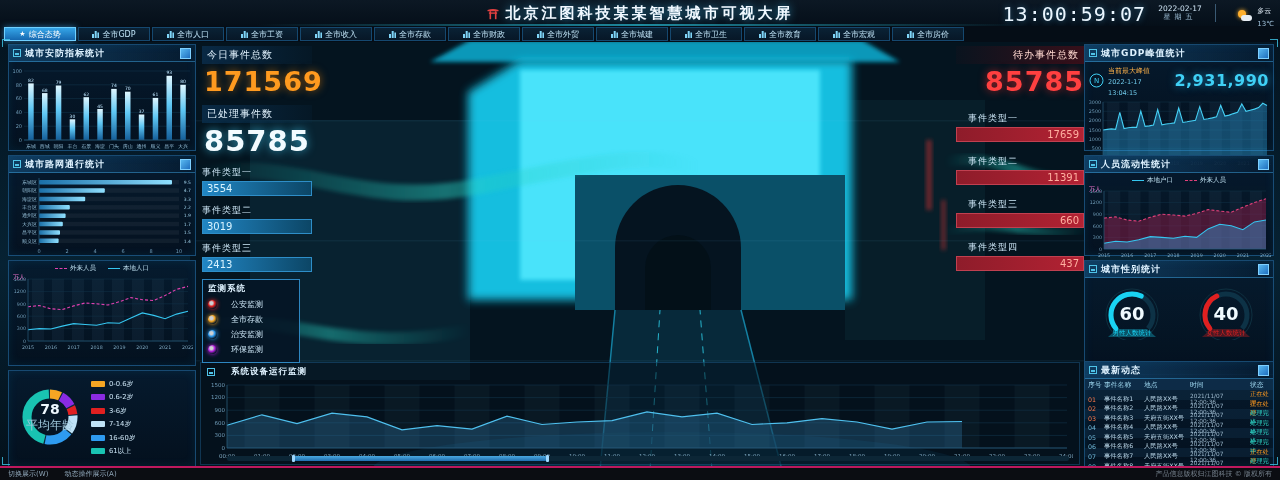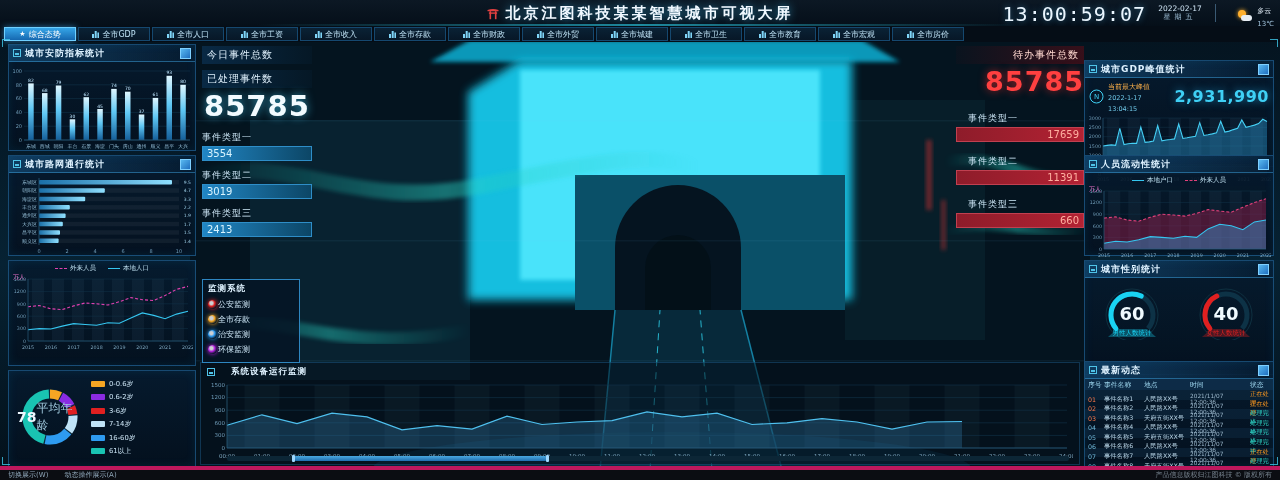--- a/index.html
+++ b/index.html
@@ -58,21 +58,21 @@
 .evt .elb{font-size:9px;color:#cfe8f8;letter-spacing:1px;margin-bottom:2px}
 .evt .ebar{height:13px;display:flex;align-items:center}
 .evt.cy .ebar{background:linear-gradient(90deg,#2186c4,#0c4666);border:1px solid #2e8ec8}
 .evt.rd .ebar{background:linear-gradient(90deg,#8e1c2a,#b32233);border:1px solid #c04050;justify-content:flex-end}
 .evt .ebar span{font-size:10px;padding:0 4px;color:#d8f4ff}
 .evt.rd .ebar span{color:#ffb0a0}
 
 .monitor{position:absolute;left:202px;top:279px;width:98px;z-index:4;border:1px solid #2e86c0;
  background:rgba(5,20,36,.85);padding:3px 5px;box-sizing:border-box}
 .monitor .mt{font-size:8.5px;font-weight:bold;color:#dff2ff;letter-spacing:1px;margin-bottom:3px}
-.mit{display:flex;align-items:center;gap:1px;margin:4px 0;font-size:8px;color:#cfe8f8}
+.mit{display:flex;align-items:center;gap:14px;margin:4px 0;font-size:8px;color:#cfe8f8}
 .mdot{width:9px;height:9px;border-radius:50%;flex:none}
 
 .stats-right{position:absolute;left:956px;top:46px;width:128px;text-align:right;z-index:4}
 .stats-right .band{background:linear-gradient(270deg,rgba(60,15,25,.9),rgba(60,15,25,.1));color:#ffd8d0}
 .num.red{font-size:27px;color:#ff4040;text-shadow:0 0 9px rgba(255,40,40,.6)}
 .stats-right .evt{margin-top:13px}
 .stats-right .elb{text-align:left;padding-left:12px}
 
 .peak{display:flex;align-items:center;padding:2px 4px;gap:4px}
 .peak .pklbls{line-height:8px;text-align:left;flex:1}
@@ -80,21 +80,21 @@
 .peak .pkt{font-size:6.5px;color:#6fc8e8}
 .peak .pkv{font-size:16px;font-weight:bold;color:#3fd0f5;letter-spacing:.5px;text-shadow:0 0 8px rgba(40,190,255,.6)}
 
 .lg{display:flex;justify-content:center;gap:12px;font-size:6.5px;color:#bfe0f0;padding-top:2px;height:10px;align-items:center}
 .lg .ls{width:12px;height:0;border-top:1.5px solid}
 .lg .ls.dash{border-top-style:dashed}
 .unit{position:absolute;left:4px;top:12px;font-size:6px;color:#e86fc8;z-index:2}
 
 .agewrap{display:flex;align-items:center;padding:4px 4px 0 8px;gap:8px}
 .dwrap{position:relative;width:66px;height:66px;flex:none}
-.dcenter{position:absolute;left:0;top:0;width:66px;height:66px;display:flex;flex-direction:row;align-items:center;justify-content:center;pointer-events:none}
+.dcenter{position:absolute;left:0;top:0;width:66px;height:66px;display:flex;flex-direction:column;align-items:center;justify-content:center;pointer-events:none}
 .dcv{font-size:14px;color:#eef8ff;font-weight:bold}
 .dcl{font-size:12px;color:#9fc8dc}
 .alegend{flex:1}
 .alg{display:flex;align-items:center;gap:4px;font-size:6.8px;color:#cfe8f8;margin:3.5px 0}
 .asw{width:14px;height:6px;border-radius:1px;flex:none}
 
 .gaugerow{display:flex;justify-content:space-around;padding-top:4px}
 .gauge{position:relative;width:84px;height:58px}
 .gv{position:absolute;left:0;top:21px;width:84px;text-align:center;font-size:18px;color:#f0faff;font-weight:bold}
 .gl{position:absolute;left:0;bottom:2px;width:84px;text-align:center;font-size:6.5px}
@@ -112,21 +112,21 @@
 .devpanel{position:absolute;left:200px;top:362px;width:880px;height:103px;z-index:3;
  background:rgba(3,14,26,.5);border:1px solid rgba(40,120,180,.35);box-sizing:border-box}
 .devtitle{display:flex;align-items:center;gap:12px;height:13px;padding:2px 6px 0}
 .devtitle .pt{font-size:8.5px}
 .slider{position:absolute;left:26px;right:10px;bottom:3px;height:5px;background:#0c2636;border-radius:2px}
 .srange{position:absolute;top:0;height:5px;background:linear-gradient(180deg,#4aa8e0,#1f6fb0);border-radius:2px;cursor:pointer}
 .srange::before,.srange::after{content:"";position:absolute;top:-1px;width:3px;height:7px;background:#9fd8ff;border-radius:1px}
 .srange::before{left:-2px}.srange::after{right:-2px}
 
 .footer{position:absolute;left:0;bottom:0;width:1280px;height:14px;background:#0b0d12;
- border-top:4px solid #be185d;display:flex;align-items:center;font-size:7px;z-index:6;box-sizing:border-box;padding:0 8px}
+ border-top:2px solid #be185d;display:flex;align-items:center;font-size:7px;z-index:6;box-sizing:border-box;padding:0 8px}
 .footer .hint{color:#8fa6b8;margin-right:16px}
 .footer .cp{margin-left:auto;color:#76828e}
 
 .corner{position:absolute;width:7px;height:7px;z-index:6;border-color:#3fc8ea;border-style:solid;border-width:0;opacity:.8}
 .c-tl{left:2px;top:39px;border-left-width:1px;border-top-width:1px}
 .c-bl{left:2px;bottom:15px;border-left-width:1px;border-bottom-width:1px}
 .c-tr{right:2px;top:39px;border-right-width:1px;border-top-width:1px}
 .c-br{right:2px;bottom:15px;border-right-width:1px;border-bottom-width:1px}
 svg text{font-family:"DejaVu Sans","Liberation Sans",sans-serif}
 </style>
@@ -538,20 +538,21 @@
         <div class="alg">
           <span class="asw" style="background:#19c3b2"></span>
           <span>61以上</span>
         </div>
       </div>
  </div>
 </section>
 
 <div class="stats-left">
  <div class="band">今日事件总数</div>
+ <div class="num orange">171569</div>
  <div class="band" style="margin-top:6px">已处理事件数</div>
  <div class="num white">85785</div>
  <div id="todayTypes">
       <div class="evt cy">
         <div class="elb">事件类型一</div>
         <div class="ebar">
           <span>3554</span>
         </div>
       </div>
       <div class="evt cy">
@@ -606,24 +607,30 @@
         <div class="ebar">
           <span>11391</span>
         </div>
       </div>
       <div class="evt rd">
         <div class="elb">事件类型三</div>
         <div class="ebar">
           <span>660</span>
         </div>
       </div>
+      <div class="evt rd">
+        <div class="elb">事件类型四</div>
+        <div class="ebar">
+          <span>437</span>
+        </div>
+      </div>
     </div>
 </div>
 
-<section class="panel" style="left:1084px;top:60px;width:190px;height:107px">
+<section class="panel" style="left:1084px;top:44px;width:190px;height:107px">
  <div class="ph">
       <span class="pico"></span>
       <span class="pt">城市GDP峰值统计</span>
       <span class="pex"></span>
     </div>
  <div class="peak">
   <svg width="15" height="15" viewBox="0 0 15 15">
         <circle cx="7.5" cy="7.5" r="6.5" fill="none" stroke="#3fd0f5" stroke-width="1"></circle>
         <text x="7.5" y="10" font-size="7" fill="#3fd0f5" text-anchor="middle">N</text>
       </svg>

